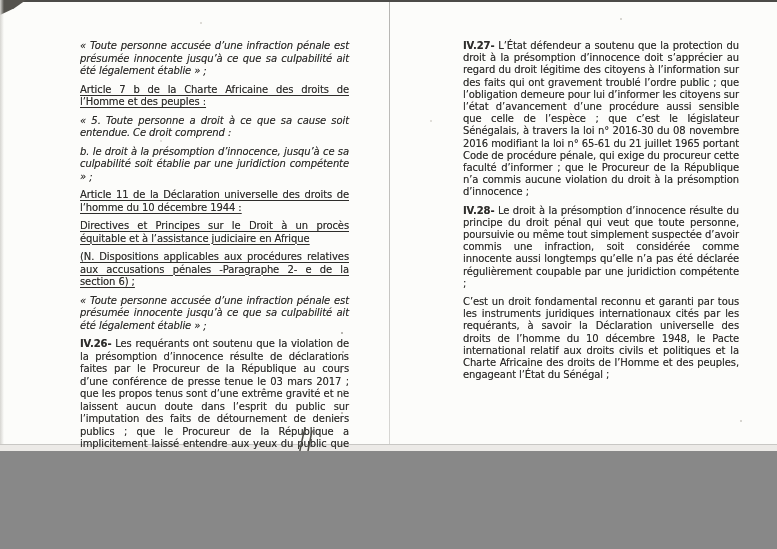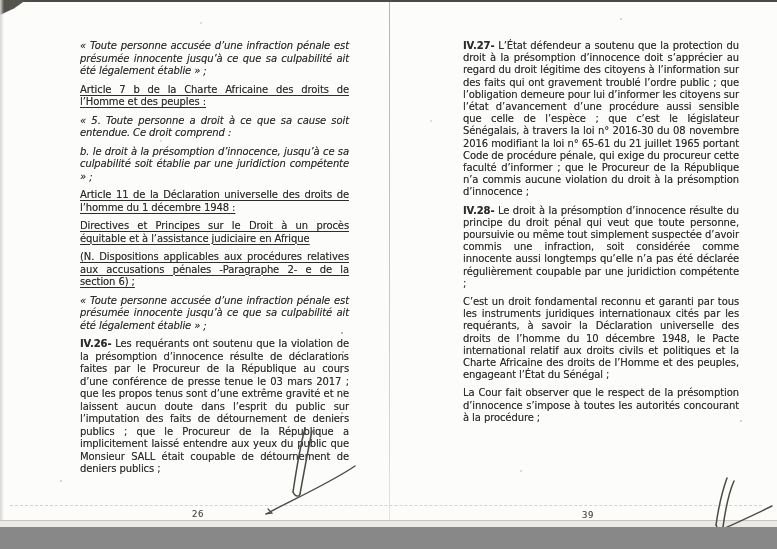--- a/index.html
+++ b/index.html
@@ -1,17 +1,17 @@
 <!DOCTYPE html>
 <html><head>
 <meta charset="utf-8">
 <style>
   html,body{margin:0;padding:0;background:#888;}
   .scan{
-    position:relative;width:777px;height:527px;overflow:hidden;
+    position:relative;width:777px;height:451px;overflow:hidden;
     background:#fcfcfa;
     font-family:"DejaVu Sans","Liberation Sans",sans-serif;
     color:#2e2d2b;
   }
   
   .page-col{
     position:absolute;top:40px;
     font-size:10px;line-height:12.5px;letter-spacing:-0.1px;
     text-align:justify;
     text-shadow:0 0 0.5px rgba(46,45,43,0.55);
@@ -60,32 +60,31 @@
   <div class="spine"></div>
   <div class="dashed-line"></div>
   <div class="bottom-band"></div>
   <div class="speckles"></div>
 
   <div class="page-col left-col">
     <p class="para quote">« Toute personne accusée d’une infraction pénale est présumée innocente jusqu’à ce que sa culpabilité ait été légalement établie » ;</p>
     <p class="para heading">Article 7 b de la Charte Africaine des droits de l’Homme et des peuples :</p>
     <p class="para quote">« 5. Toute personne a droit à ce que sa cause soit entendue. Ce droit comprend :</p>
     <p class="para quote">b. le droit à la présomption d’innocence, jusqu’à ce sa culpabilité soit établie par une juridiction compétente » ;</p>
-    <p class="para heading">Article 11 de la Déclaration universelle des droits de l’homme du 1 décembre 1948 :</p>
+    <p class="para heading">Article 11 de la Déclaration universelle des droits de l’homme du 10 décembre 1944 :</p>
     <p class="para heading">Directives et Principes sur le Droit à un procès équitable et à l’assistance judiciaire en Afrique</p>
     <p class="para heading">(N. Dispositions applicables aux procédures relatives aux accusations pénales -Paragraphe 2- e de la section 6) ;</p>
     <p class="para quote">« Toute personne accusée d’une infraction pénale est présumée innocente jusqu’à ce que sa culpabilité ait été légalement établie » ;</p>
     <p class="para"><span class="lbl">IV.26-</span> <span>Les requérants ont soutenu que la violation de la présomption d’innocence résulte de déclarations faites par le Procureur de la République au cours d’une conférence de presse tenue le 03 mars 2017 ; que les propos tenus sont d’une extrême gravité et ne laissent aucun doute dans l’esprit du public sur l’imputation des faits de détournement de deniers publics ; que le Procureur de la République a implicitement laissé entendre aux yeux du public que Monsieur SALL était coupable de détournement de deniers publics ;</span></p>
   </div>
 
   <div class="page-col right-col">
     <p class="para"><span class="lbl">IV.27-</span> <span>L’État défendeur a soutenu que la protection du droit à la présomption d’innocence doit s’apprécier au regard du droit légitime des citoyens à l’information sur des faits qui ont gravement troublé l’ordre public ; que l’obligation demeure pour lui d’informer les citoyens sur l’état d’avancement d’une procédure aussi sensible que celle de l’espèce ; que c’est le législateur Sénégalais, à travers la loi n° 2016-30 du 08 novembre 2016 modifiant la loi n° 65-61 du 21 juillet 1965 portant Code de procédure pénale, qui exige du procureur cette faculté d’informer ; que le Procureur de la République n’a commis aucune violation du droit à la présomption d’innocence ;</span></p>
     <p class="para"><span class="lbl">IV.28-</span> <span>Le droit à la présomption d’innocence résulte du principe du droit pénal qui veut que toute personne, poursuivie ou même tout simplement suspectée d’avoir commis une infraction, soit considérée comme innocente aussi longtemps qu’elle n’a pas été déclarée régulièrement coupable par une juridiction compétente ;</span></p>
     <p class="para">C’est un droit fondamental reconnu et garanti par tous les instruments juridiques internationaux cités par les requérants, à savoir la Déclaration universelle des droits de l’homme du 10 décembre 1948, le Pacte international relatif aux droits civils et politiques et la Charte Africaine des droits de l’Homme et des peuples, engageant l’État du Sénégal ;</p>
-    <p class="para">La Cour fait observer que le respect de la présomption d’innocence s’impose à toutes les autorités concourant à la procédure ;</p>
   </div>
 
   <div class="footer-num footer-31">26</div>
   <div class="footer-num footer-32">39</div>
 
   <svg class="sig-svg" width="777" height="549" viewBox="0 0 777 549">
     <g stroke="#4b4a45" fill="none" stroke-linecap="round">
       <path d="M266,514 C292,500 330,483 355,466" stroke-width="1.4"></path>
       <path d="M266,514 l6,-1 -4,-4" stroke-width="1.2"></path>
       <path d="M293,492 C296,472 300,447 305,428" stroke-width="1.5"></path>

